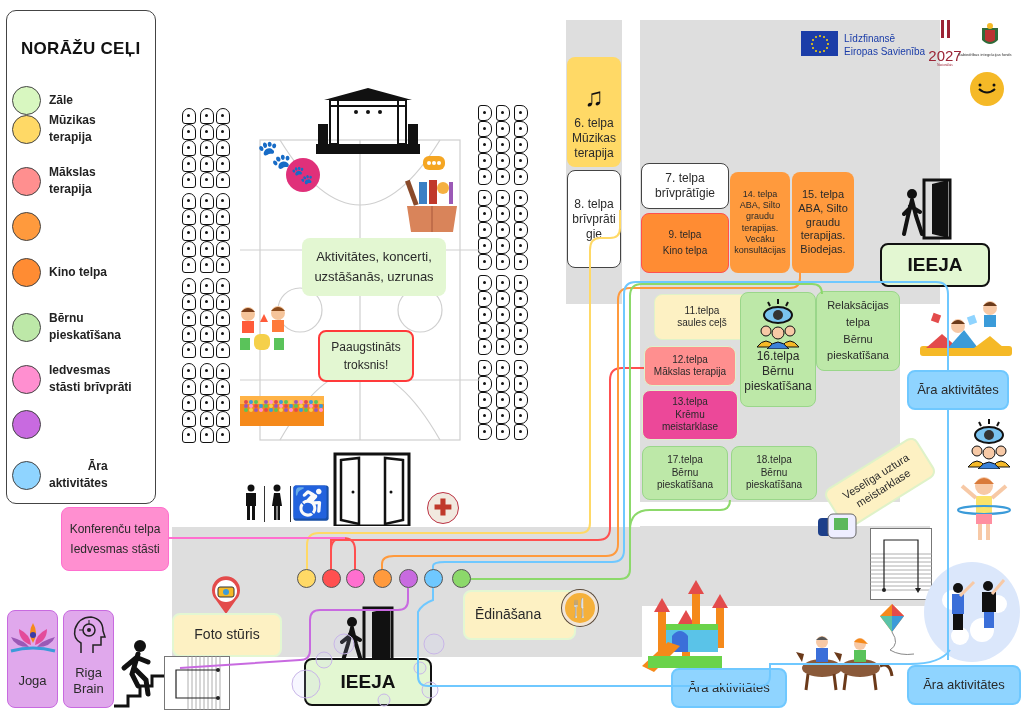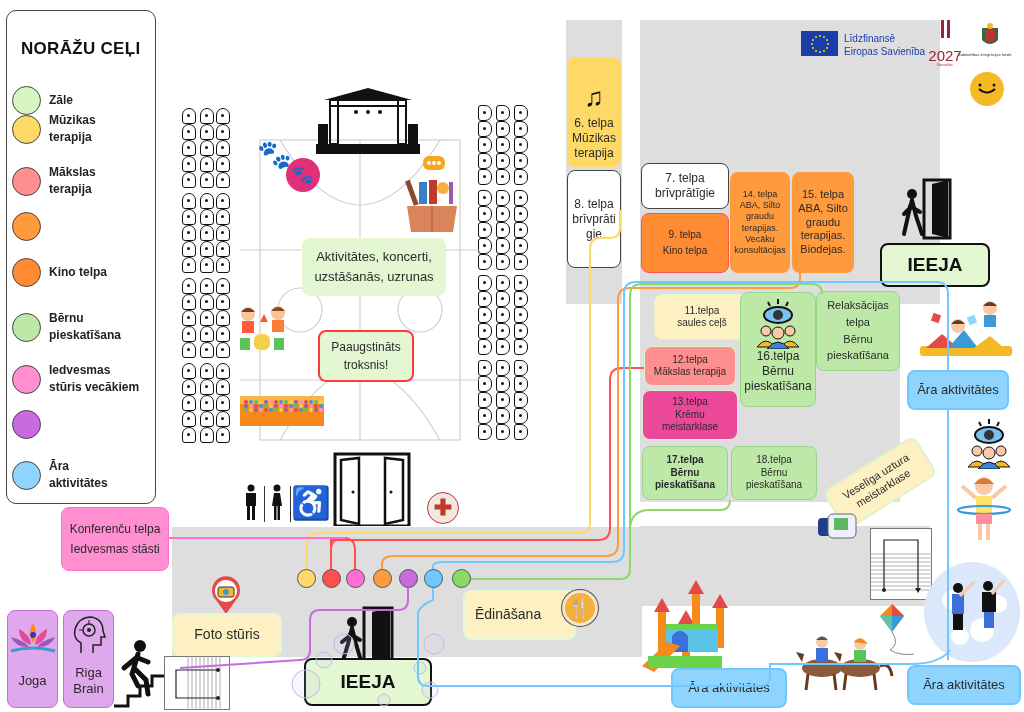--- a/index.html
+++ b/index.html
@@ -68,27 +68,27 @@
       <div class="legend-dot" style="background: rgb(189, 232, 168);"></div>
       <div class="legend-label">
         <div>Bērnu</div>
         <div>pieskatīšana</div>
       </div>
     </div>
     <div class="legend-item" style="top: 362px;">
       <div class="legend-dot" style="background: rgb(255, 143, 208);"></div>
       <div class="legend-label">
         <div>Iedvesmas</div>
-        <div>stūris vecākiem</div>
+        <div>stāsti brīvprāti</div>
       </div>
     </div>
     <div class="legend-item" style="top: 410px;">
       <div class="legend-dot" style="background: rgb(200, 106, 224);"></div>
     </div>
-    <div class="legend-item" style="top: 458px;">
+    <div class="legend-item" style="top: 458px; text-align: right;">
       <div class="legend-dot" style="background: rgb(143, 212, 255);"></div>
       <div class="legend-label">
         <div>Āra</div>
         <div>aktivitātes</div>
       </div>
     </div>
   </div>
 
 <div class="seat-col" style="left:182px;top:108px;" id="seatL1">
     <div class="seat-group">
@@ -492,21 +492,21 @@
   <span>16.telpa</span>
   <span>Bērnu</span>
   <span>pieskatīšana</span>
 </div>
 <div class="box" style="left:816px;top:291px;width:84px;height:80px;background:#bde8a8;border:1.5px solid #9ad68a;font-size:11px;">
   <span>Relaksācijas</span>
   <span style="margin-top:3px;">telpa</span>
   <span style="margin-top:3px;">Bērnu</span>
   <span style="margin-top:3px;">pieskatīšana</span>
 </div>
-<div class="box" style="left:642px;top:446px;width:86px;height:54px;background:#bde8a8;border:1.5px solid #9ad68a;font-size:10px;font-weight:bold;">
+<div class="box" style="left:642px;top:446px;width:86px;height:54px;background:#bde8a8;border:1.5px solid #9ad68a;font-size:10px;">
   <span>17.telpa</span>
   <span>Bērnu</span>
   <span>pieskatīšana</span>
 </div>
 <div class="box" style="left:731px;top:446px;width:86px;height:54px;background:#bde8a8;border:1.5px solid #9ad68a;font-size:10px;">
   <span>18.telpa</span>
   <span>Bērnu</span>
   <span>pieskatīšana</span>
 </div>
 

